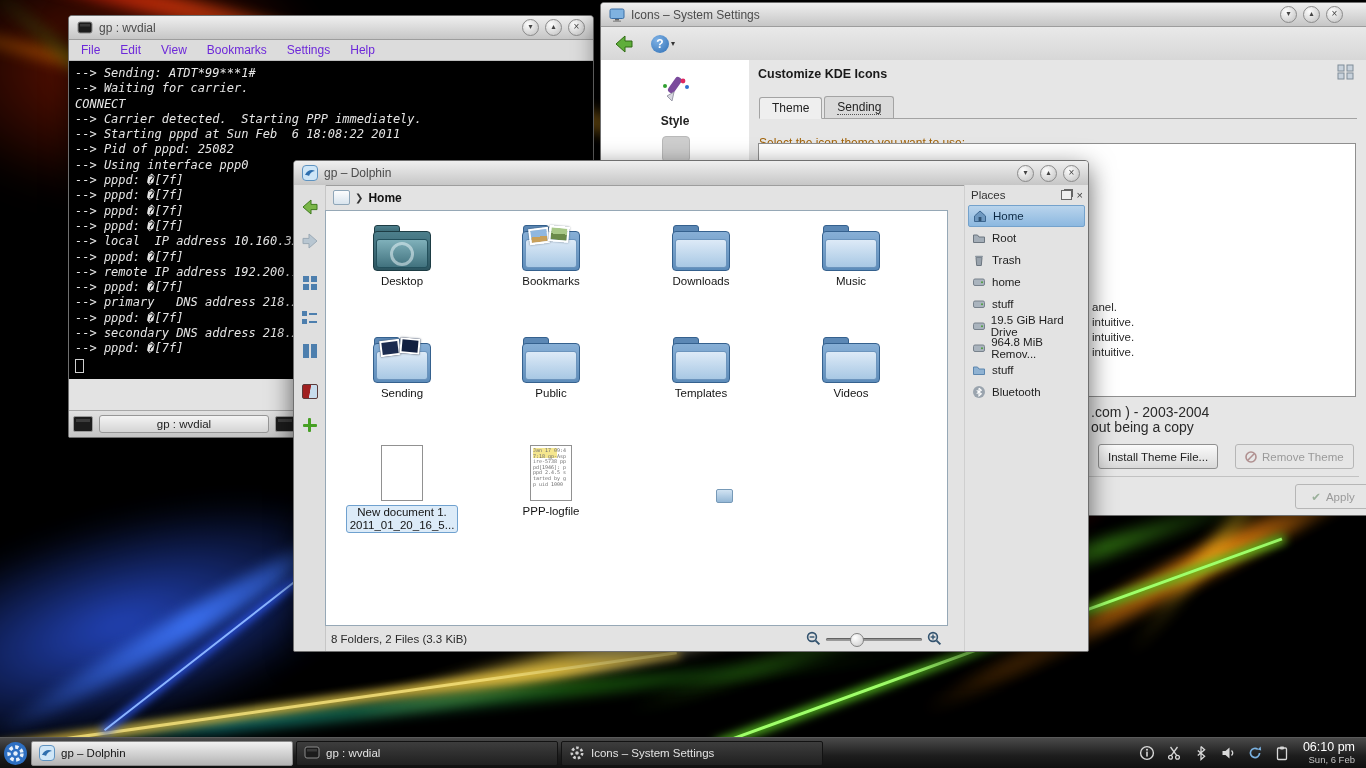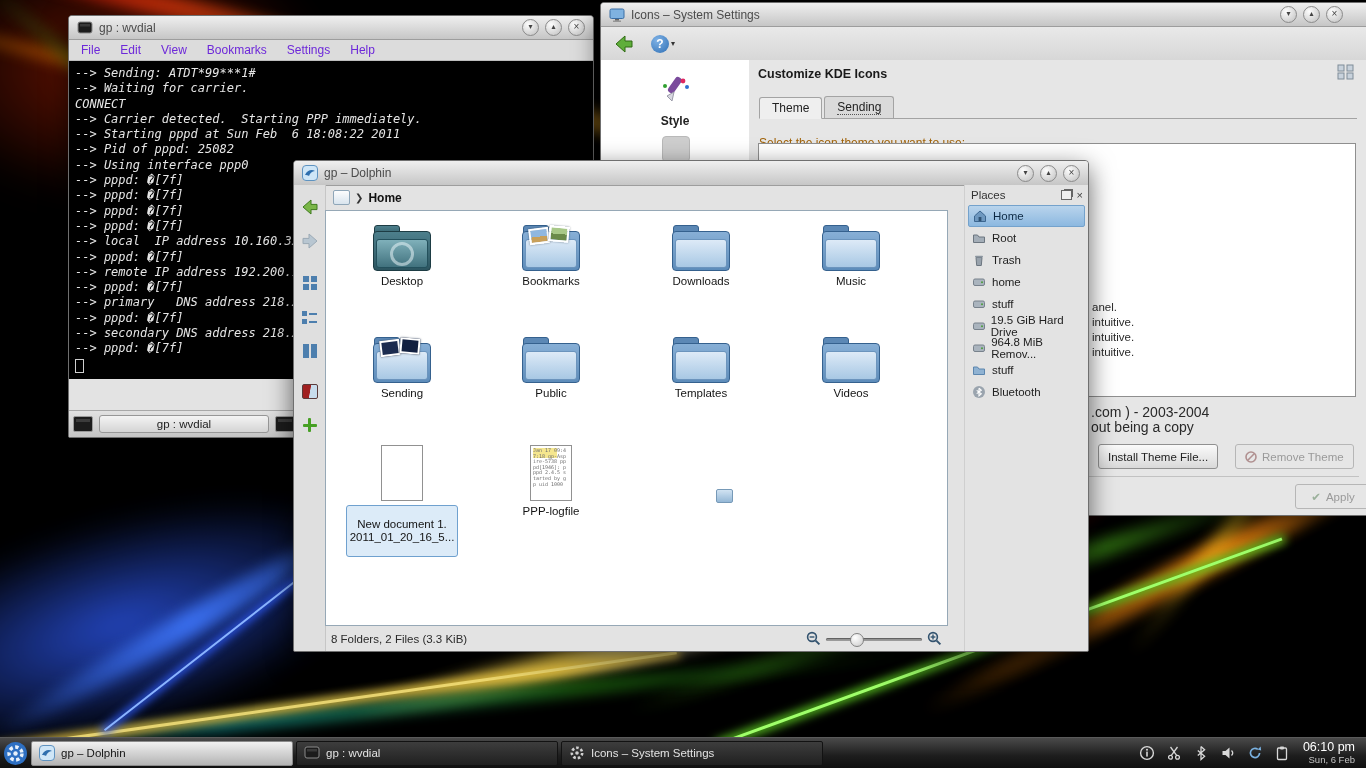--- a/index.html
+++ b/index.html
@@ -122,21 +122,21 @@
   .ficon .ph2{left:27px;top:1px;transform:rotate(5deg);}
   .ficon.docs .ph1{background:linear-gradient(#8fb7e0 55%,#c8a05a 55%);}
   .ficon.docs .ph2{background:linear-gradient(#a8c888 50%,#6a8a4a 50%);}
   .ficon.pics .ph1{background:#1c2c50;}
   .ficon.pics .ph2{background:#122040;}
 
   .picon{position:relative;width:40px;height:54px;margin:6px auto 0;background:#fff;border:1px solid #919191;}
   .picon .hl{position:absolute;left:2px;top:2px;width:24px;height:10px;background:#f3e27a;opacity:.85;}
   .picon .pv{position:absolute;inset:2px;font-size:5px;line-height:5.6px;color:#6f6f6f;word-break:break-all;
              overflow:hidden;font-family:"DejaVu Sans Mono",monospace;text-align:left;}
-  .sel-label{display:inline-block;border:1px solid #6fa1cf;background:#dcebf8;border-radius:3px;padding:12px 3px;line-height:13px;}
+  .sel-label{display:inline-block;border:1px solid #6fa1cf;background:#dcebf8;border-radius:3px;padding:0 3px;line-height:13px;}
 
   .stray{position:absolute;left:390px;top:278px;width:15px;height:12px;border-radius:2px;
          background:linear-gradient(#cfe2f2,#8fb4d4);border:1px solid #6f94b4;opacity:.95;}
 
   .d-status{position:absolute;left:31px;right:140px;bottom:0;height:25px;display:flex;align-items:center;
             padding:0 6px;font-size:11.5px;color:#2a2a2a;}
   .zgroup{margin-left:auto;display:flex;align-items:center;}
   .zslider{position:relative;width:96px;height:14px;margin:0 5px;}
   .ztrack{position:absolute;left:0;right:0;top:6px;height:3px;background:#9a9a9a;border-radius:2px;box-shadow:inset 0 1px 1px rgba(0,0,0,.4);}
   .zhandle{position:absolute;left:24px;top:1px;width:12px;height:12px;border-radius:50%;

